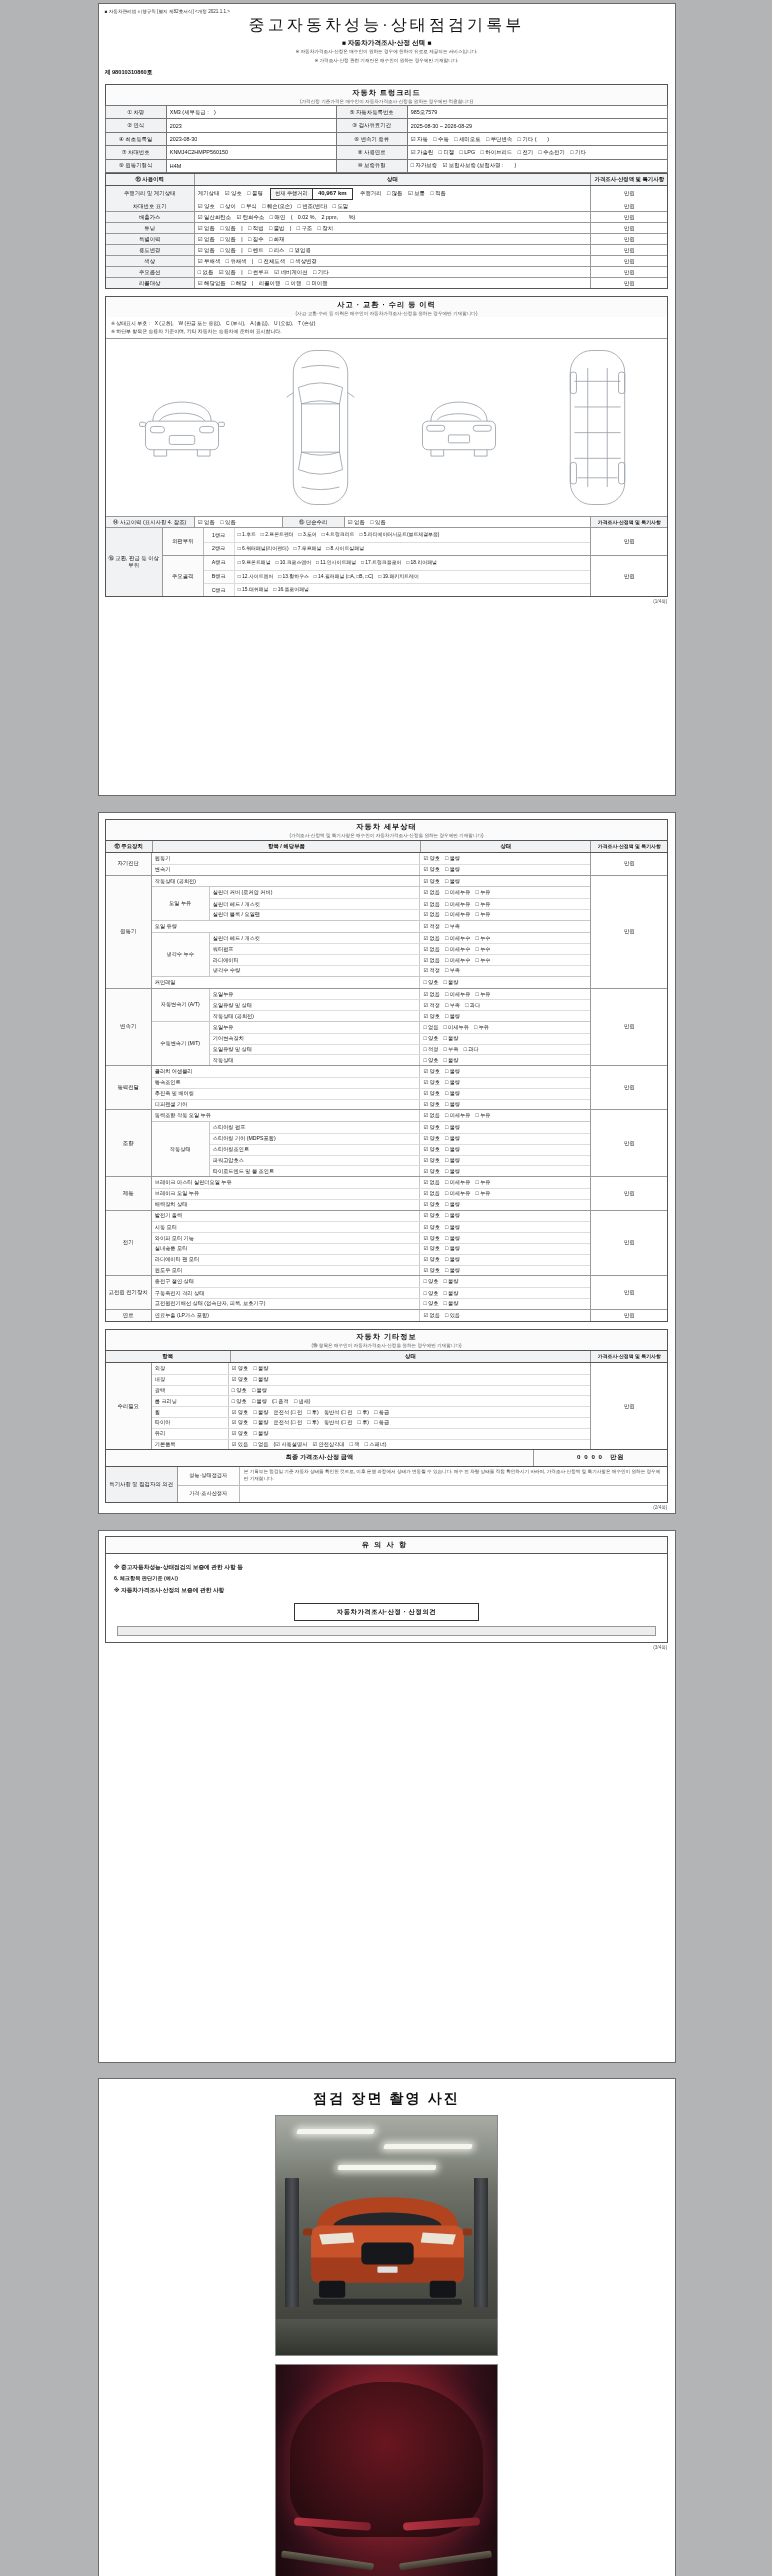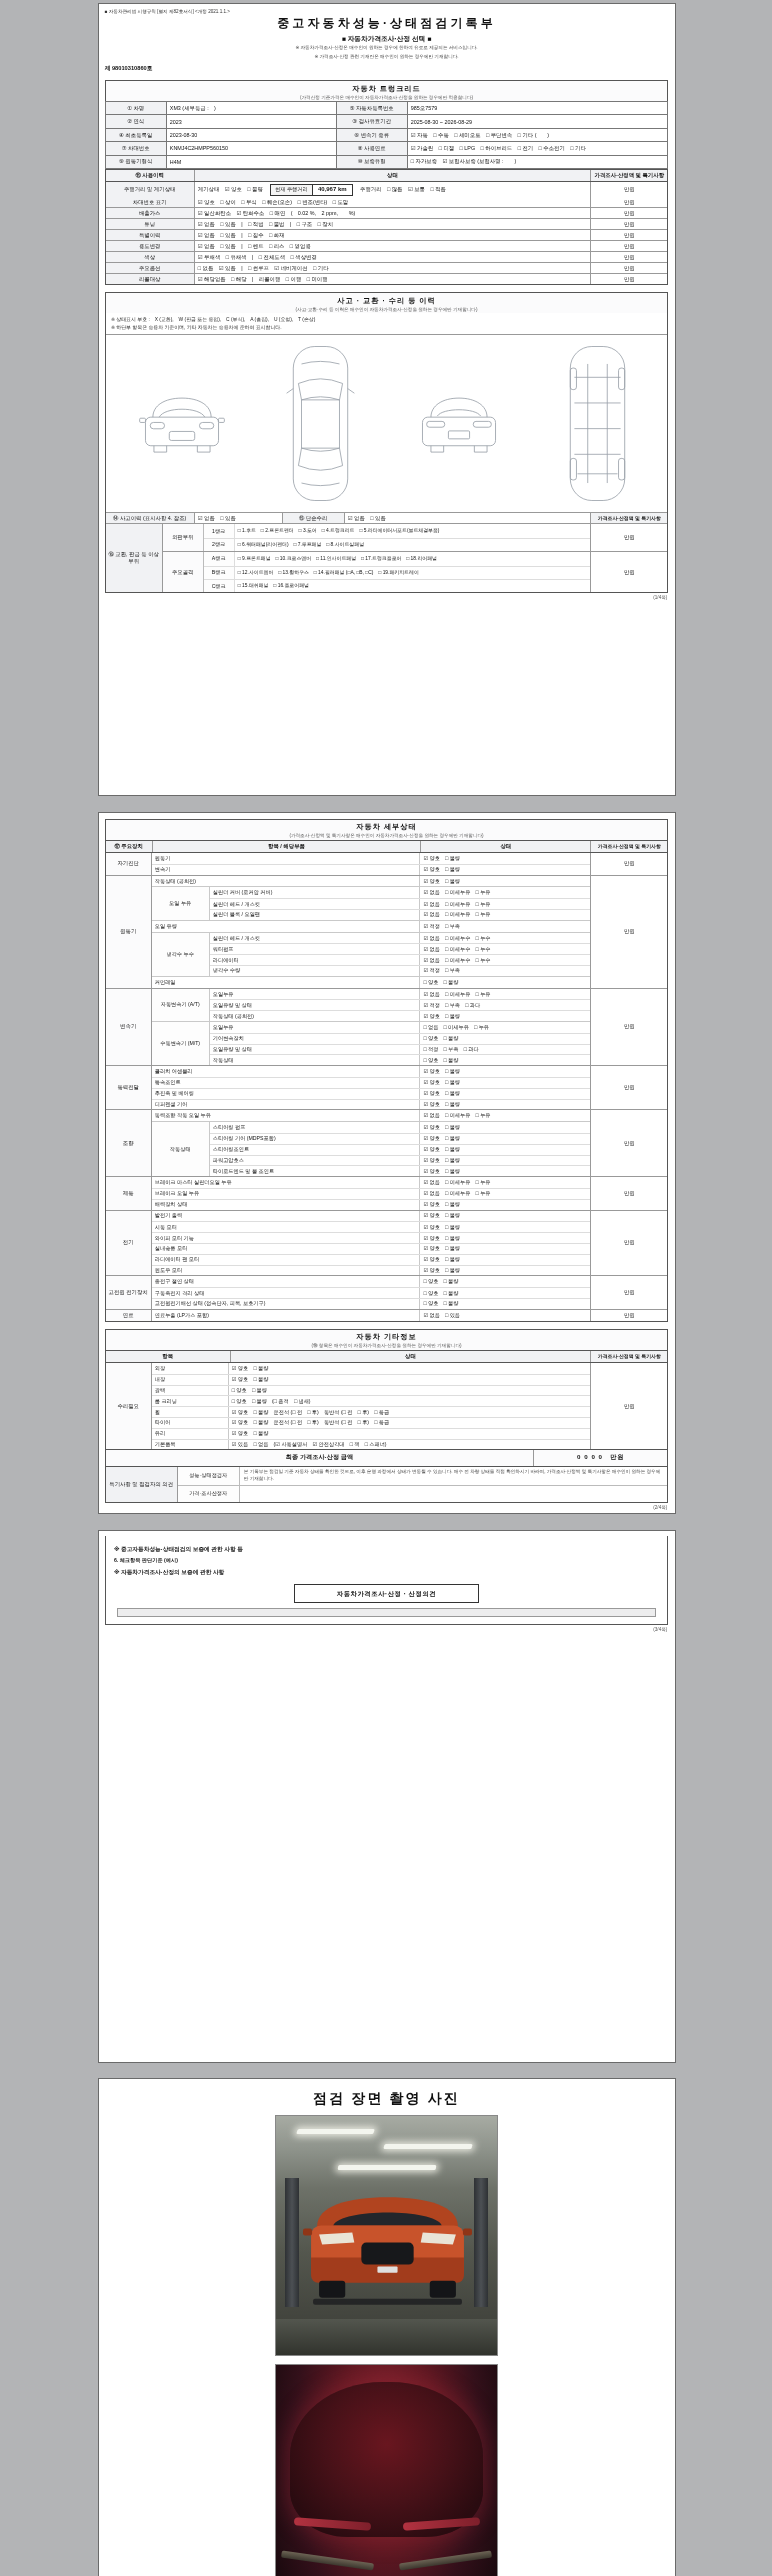--- a/index.html
+++ b/index.html
@@ -7,21 +7,21 @@
   body {
     background:#b3b4b6;
     font-family:"Liberation Sans","DejaVu Sans",sans-serif;
     color:#111; overflow:hidden;
   }
   .doc { width:578px; margin:0 auto; padding-top:3.1px; }
   .panel { background:#fff; border:0.5px solid #6a6a6a; margin-bottom:15.5px; padding:5.2px 6.2px 2.1px; }
   .p1{min-height:793px}.p2{min-height:515px}.p3{min-height:533px}.p4{min-height:605px}
 
   .form-ref { font-size:4.6px; color:#333; }
-  .main-title { text-align:center; font-size:12px; font-weight:bold; letter-spacing:3.1px; margin-top:1px; }
+  .main-title { text-align:center; font-size:16px; font-weight:normal; letter-spacing:3.1px; margin-top:1px; }
   .sub-title { text-align:center; font-size:6.7px; font-weight:bold; margin-top:2.6px; }
   .head-note { text-align:center; font-size:4.6px; color:#444; margin-top:1.5px; line-height:1.5;}
   .doc-no { font-size:5.7px; font-weight:bold; margin:4.1px 0 1px; }
 
   .sec-head { border:0.5px solid #555; border-bottom:none; text-align:center; padding:2.6px 0 1.5px; margin-top:7.2px; background:#fbfbfc; }
   .sec-title { font-size:7.2px; font-weight:bold; letter-spacing:1px; }
   .sec-note { display:block; font-size:4.6px; color:#555; margin-top:1px; }
 
   table.kv { width:100%; border-collapse:collapse; }
   table.kv td { border:0.5px solid #777; font-size:5.4px; padding:2.1px 3.1px; height:13.4px; }
@@ -759,20 +759,21 @@
           <div class="op-row">
             <div class="op-who">가격·조사산정자</div>
             <div class="op-note"></div>
           </div>
         </div>
     </div>
     <div class="pagemark">(2/4쪽)</div>
   </div>
 
   <div class="panel p3">
+    <div class="notice-titlebar">유의사항</div>
     <div class="notice-body">
       <div class="nhead">※ 중고자동차성능·상태점검의 보증에 관한 사항 등</div>
       <div>
 
       <p class="nitem"></p>
           <p class="nitem"></p>
           <p class="nitem"></p>
           <p class="nitem"></p>
           <p class="nitem"></p>
         </div>

